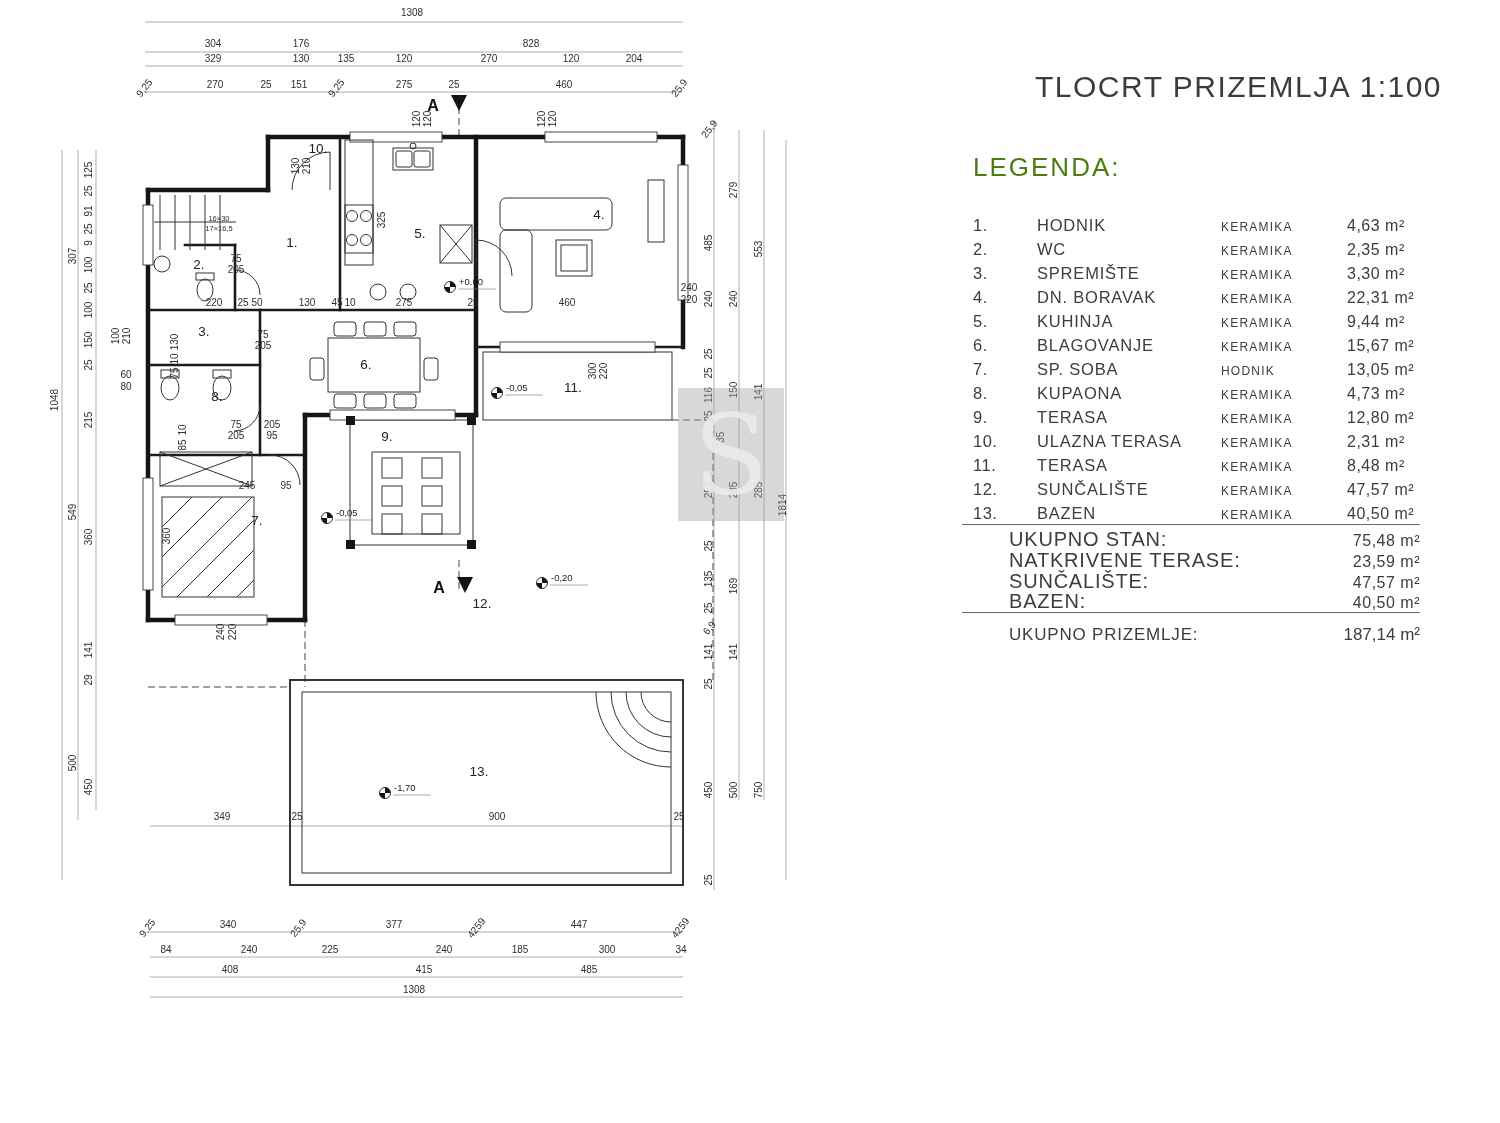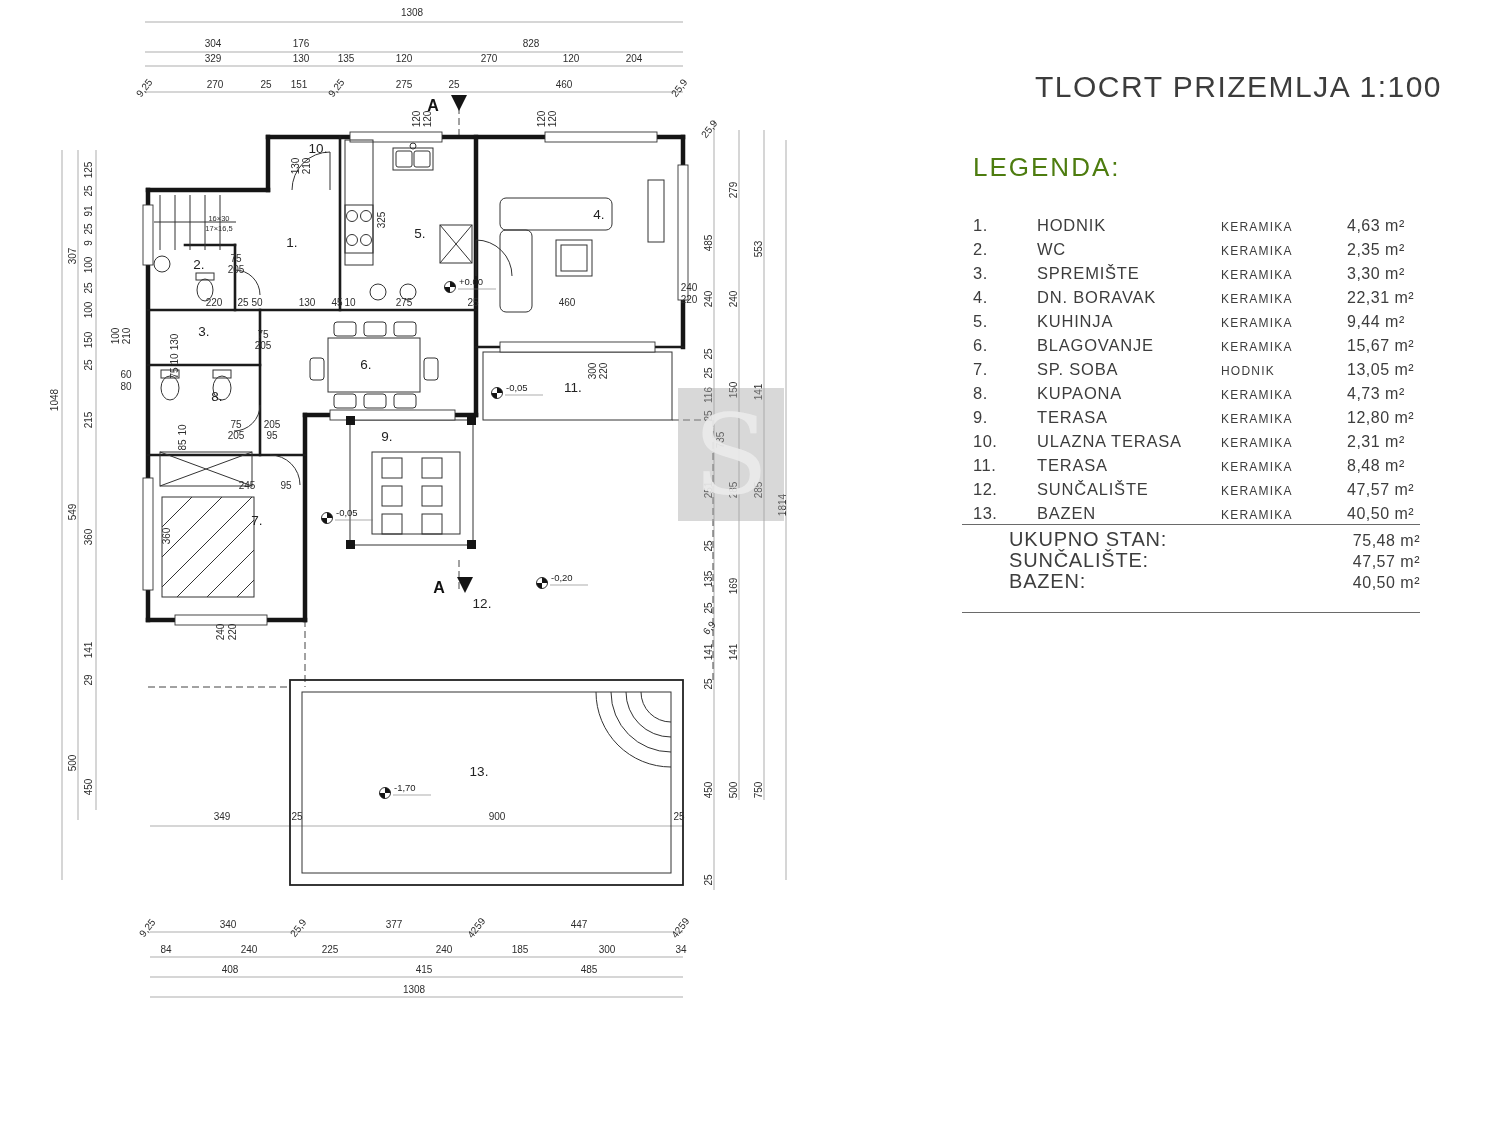--- a/index.html
+++ b/index.html
@@ -461,29 +461,37 @@
   </div>
 
   <div class="divider d1"></div>
 
   <div class="totals">
     <div class="trow">
         <span class="tlabel">UKUPNO STAN:</span>
         <span class="tvalue">75,48 m²</span>
       </div>
     <div class="trow">
+        <span class="tlabel">NATKRIVENE TERASE:</span>
+        <span class="tvalue">23,59 m²</span>
+      </div>
+    <div class="trow">
         <span class="tlabel">SUNČALIŠTE:</span>
         <span class="tvalue">47,57 m²</span>
       </div>
     <div class="trow">
         <span class="tlabel">BAZEN:</span>
         <span class="tvalue">40,50 m²</span>
       </div>
   </div>
 
   <div class="divider d2"></div>
 
+  <div class="grand">
+    <span class="glabel">UKUPNO PRIZEMLJE:</span>
+    <span class="gvalue">187,14 m²</span>
+  </div>
 
   <div class="wm-logo">
       <span>S</span>
     </div>
 
 </div>
 
 </body></html>

